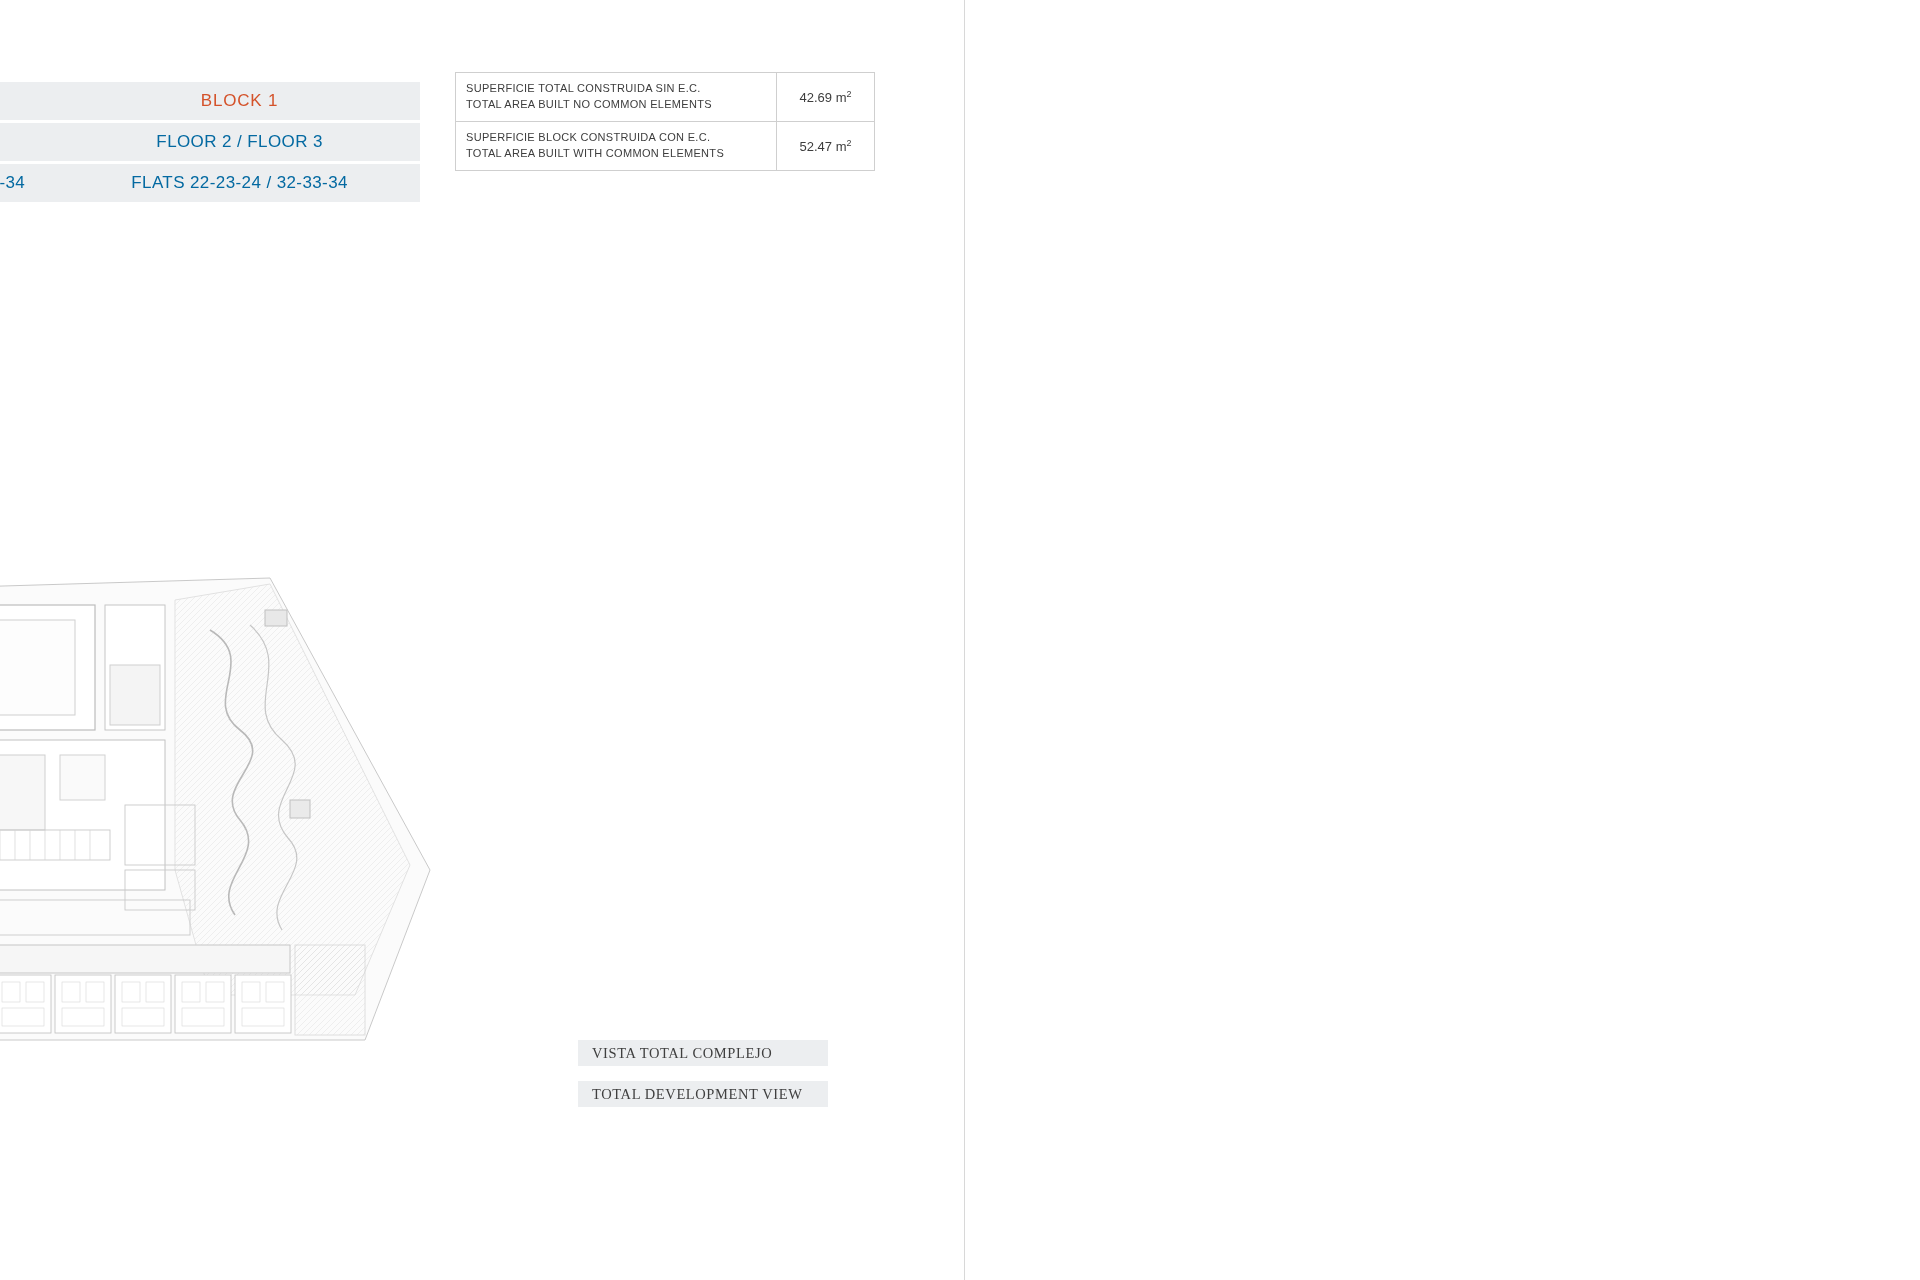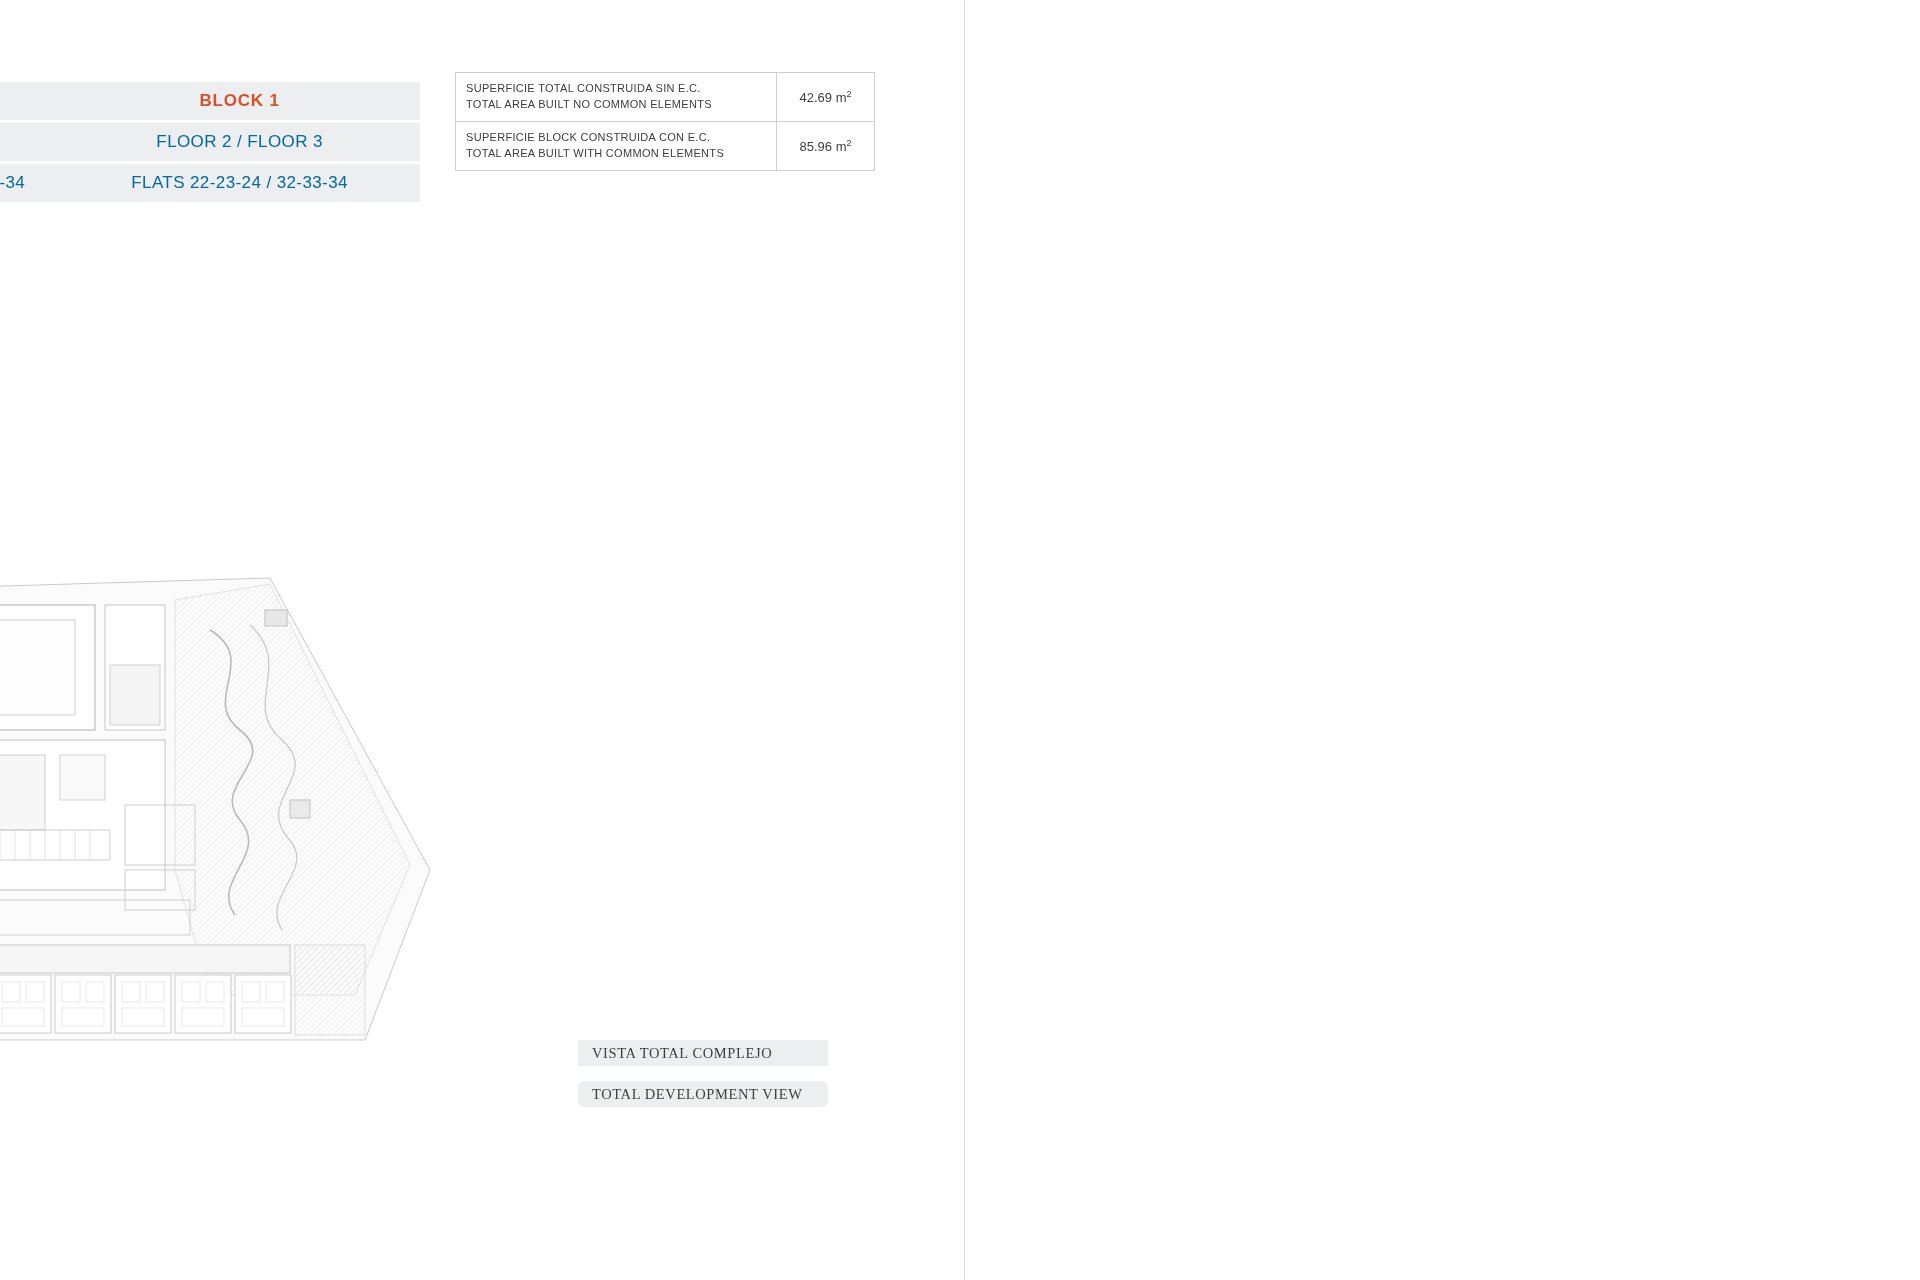--- a/index.html
+++ b/index.html
@@ -47,21 +47,21 @@
     text-align: center;
     font-size: 17px;
     letter-spacing: .4px;
     color: #0369a1;
     border-bottom: 3px solid #ffffff;
     padding: 0 10px;
     white-space: nowrap;
   }
   .id-table td.block-cell {
     color: #d4522a;
-    font-weight: bold;
+    font-weight: normal;
     letter-spacing: .8px;
   }
 
   
   .area-table {
     position: absolute;
     left: 455px;
     top: 72px;
     width: 420px;
     border-collapse: collapse;
@@ -100,21 +100,21 @@
     height: 26px;
     line-height: 26px;
     font-size: 14.5px;
     letter-spacing: .6px;
     color: #3f3f3f;
     padding: 0 14px;
     white-space: nowrap;
     font-family: Liberation Serif, serif;
   }
   .cap-complejo { left: 578px; top: 1040px; width: 222px; }
-  .cap-development { left: 578px; top: 1081px; width: 222px; border-radius: 6px; }
+  .cap-development { left: 578px; top: 1081px; width: 222px; }
 </style>
 </head>
 <body>
 
 <div class="page-divider"></div>
 
 <div class="page page-left">
 
   <table class="id-table">
     <tbody>
@@ -143,21 +143,21 @@
       <td class="value">
         <span>42.69 m</span><sup>2</sup>
       </td>
     </tr>
     <tr>
       <td class="label">
         <span class="es">SUPERFICIE BLOCK CONSTRUIDA CON E.C.</span>
         <span class="en">TOTAL AREA BUILT WITH COMMON ELEMENTS</span>
       </td>
       <td class="value">
-        <span>85.96 m</span><sup>2</sup>
+        <span>52.47 m</span><sup>2</sup>
       </td>
     </tr>
   </tbody>
     </table>
 
   <div class="siteplan">
     <svg width="640" height="520" viewBox="0 0 640 520" xmlns="http://www.w3.org/2000/svg">
       <defs>
         <pattern id="hatch" width="6" height="6" patternUnits="userSpaceOnUse">
           <path d="M0,6 l6,-6" stroke="#d5d5d5" stroke-width="0.6"></path>

